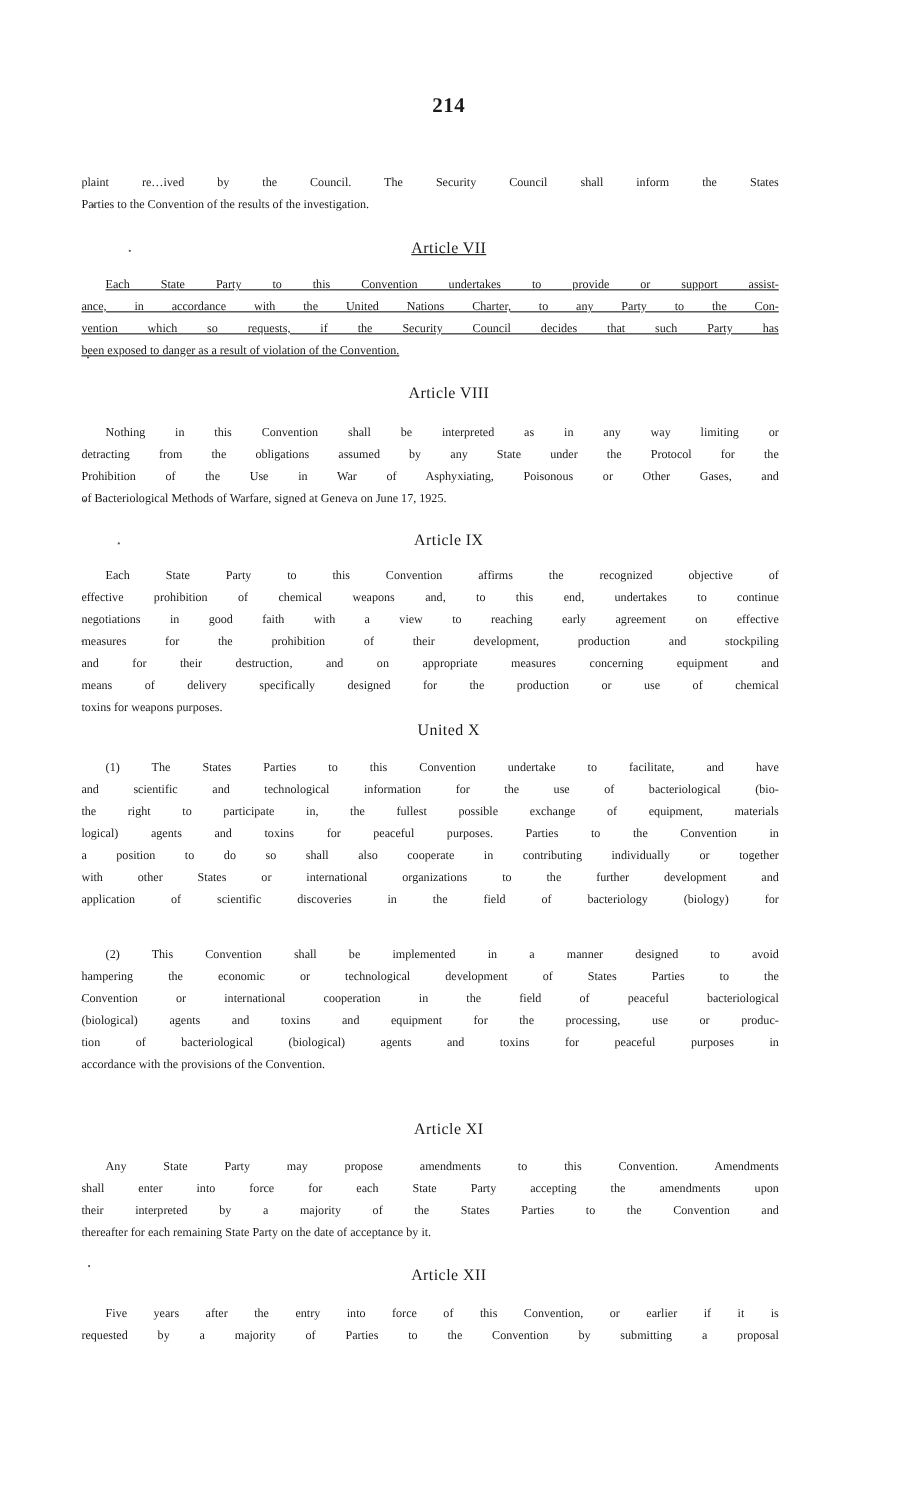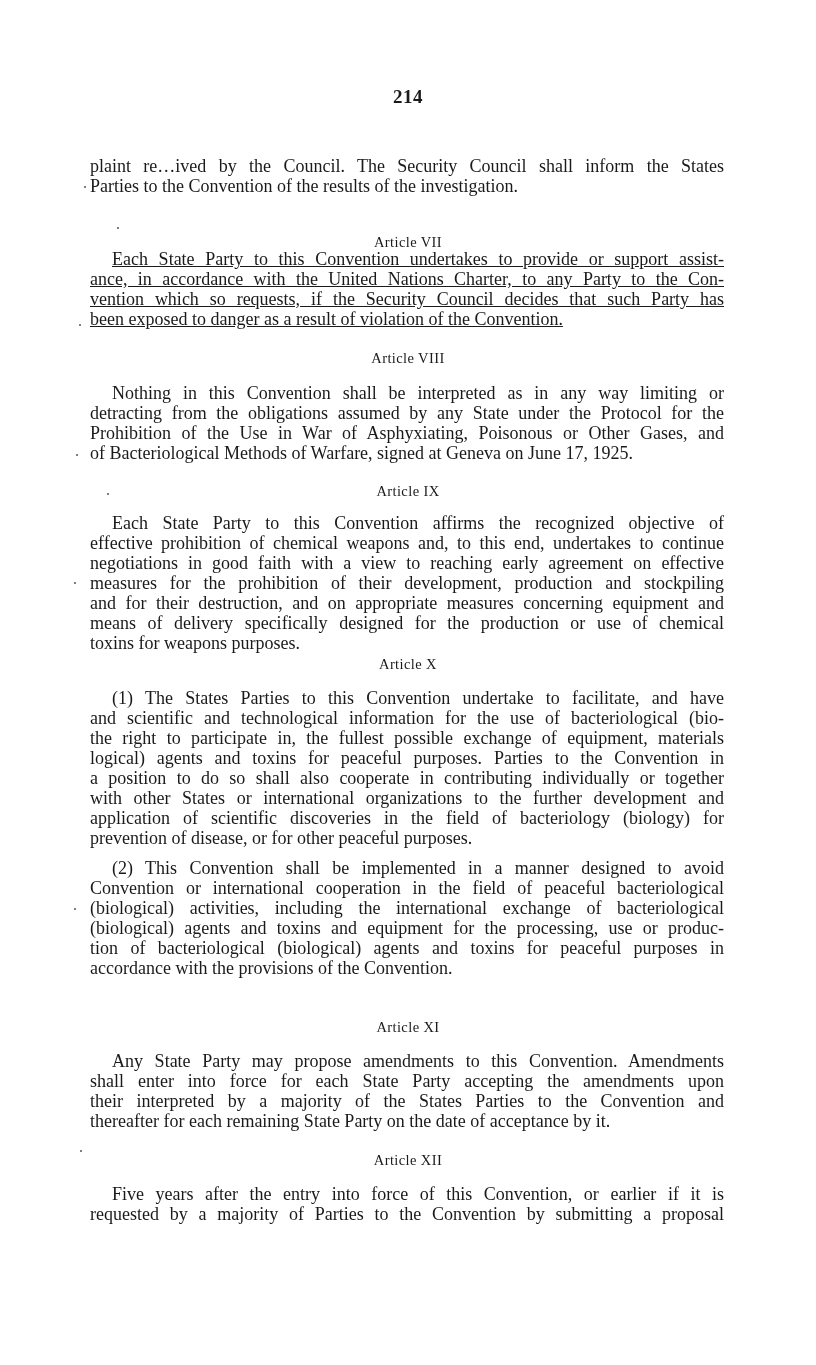--- a/index.html
+++ b/index.html
@@ -27,23 +27,23 @@
       top: 58px;
       left: 0;
       width: 816px;
       text-align: center;
       font-size: 19px;
       font-weight: bold;
       letter-spacing: 0.5px;
     }
     .text-block {
       position: absolute;
-      left: 90px;
+      left: 74px;
       width: 634px;
-      font-size: 18px;
+      font-size: 11px;
       line-height: 20px;
       text-align: justify;
     }
     .para-indent { text-indent: 22px; }
     .line {
       display: block;
       text-align: justify;
       text-align-last: justify;
       white-space: nowrap;
     }
@@ -70,21 +70,21 @@
 
 <div class="page">
 
   <div class="page-number">214</div>
 
   <div class="text-block" style="top:128px;">
     <span class="line">plaint re…ived by the Council. The Security Council shall inform the States</span>
     <span class="line last">Parties to the Convention of the results of the investigation.</span>
   </div>
 
-  <div class="heading" style="top:206px;">Article VII</div>
+  <div class="heading" style="top:190px;text-decoration:underline;">Article VII</div>
   <div class="text-block" style="top:221px;text-decoration:underline;">
     <span class="line para-indent">Each State Party to this Convention undertakes to provide or support assist-</span>
     <span class="line">ance, in accordance with the United Nations Charter, to any Party to the Con-</span>
     <span class="line">vention which so requests, if the Security Council decides that such Party has</span>
     <span class="line last">been exposed to danger as a result of violation of the Convention.</span>
   </div>
 
   <div class="heading" style="top:322px;">Article VIII</div>
   <div class="text-block" style="top:355px;">
     <span class="line para-indent">Nothing in this Convention shall be interpreted as in any way limiting or</span>
@@ -97,35 +97,34 @@
   <div class="text-block" style="top:485px;">
     <span class="line para-indent">Each State Party to this Convention affirms the recognized objective of</span>
     <span class="line">effective prohibition of chemical weapons and, to this end, undertakes to continue</span>
     <span class="line">negotiations in good faith with a view to reaching early agreement on effective</span>
     <span class="line">measures for the prohibition of their development, production and stockpiling</span>
     <span class="line">and for their destruction, and on appropriate measures concerning equipment and</span>
     <span class="line">means of delivery specifically designed for the production or use of chemical</span>
     <span class="line last">toxins for weapons purposes.</span>
   </div>
 
-  <div class="heading" style="top:628px;">Article X</div>
+  <div class="heading" style="top:628px;">United X</div>
   <div class="text-block" style="top:660px;">
     <span class="line para-indent">(1) The States Parties to this Convention undertake to facilitate, and have</span>
     <span class="line">and scientific and technological information for the use of bacteriological (bio-</span>
     <span class="line">the right to participate in, the fullest possible exchange of equipment, materials</span>
     <span class="line">logical) agents and toxins for peaceful purposes. Parties to the Convention in</span>
     <span class="line">a position to do so shall also cooperate in contributing individually or together</span>
     <span class="line">with other States or international organizations to the further development and</span>
     <span class="line">application of scientific discoveries in the field of bacteriology (biology) for</span>
-    <span class="line last">prevention of disease, or for other peaceful purposes.</span>
   </div>
   <div class="text-block" style="top:830px;">
     <span class="line para-indent">(2) This Convention shall be implemented in a manner designed to avoid</span>
+    <span class="line">hampering the economic or technological development of States Parties to the</span>
     <span class="line">Convention or international cooperation in the field of peaceful bacteriological</span>
-    <span class="line">(biological) activities, including the international exchange of bacteriological</span>
     <span class="line">(biological) agents and toxins and equipment for the processing, use or produc-</span>
     <span class="line">tion of bacteriological (biological) agents and toxins for peaceful purposes in</span>
     <span class="line last">accordance with the provisions of the Convention.</span>
   </div>
 
   <div class="heading" style="top:991px;">Article XI</div>
   <div class="text-block" style="top:1023px;">
     <span class="line para-indent">Any State Party may propose amendments to this Convention. Amendments</span>
     <span class="line">shall enter into force for each State Party accepting the amendments upon</span>
     <span class="line">their interpreted by a majority of the States Parties to the Convention and</span>

